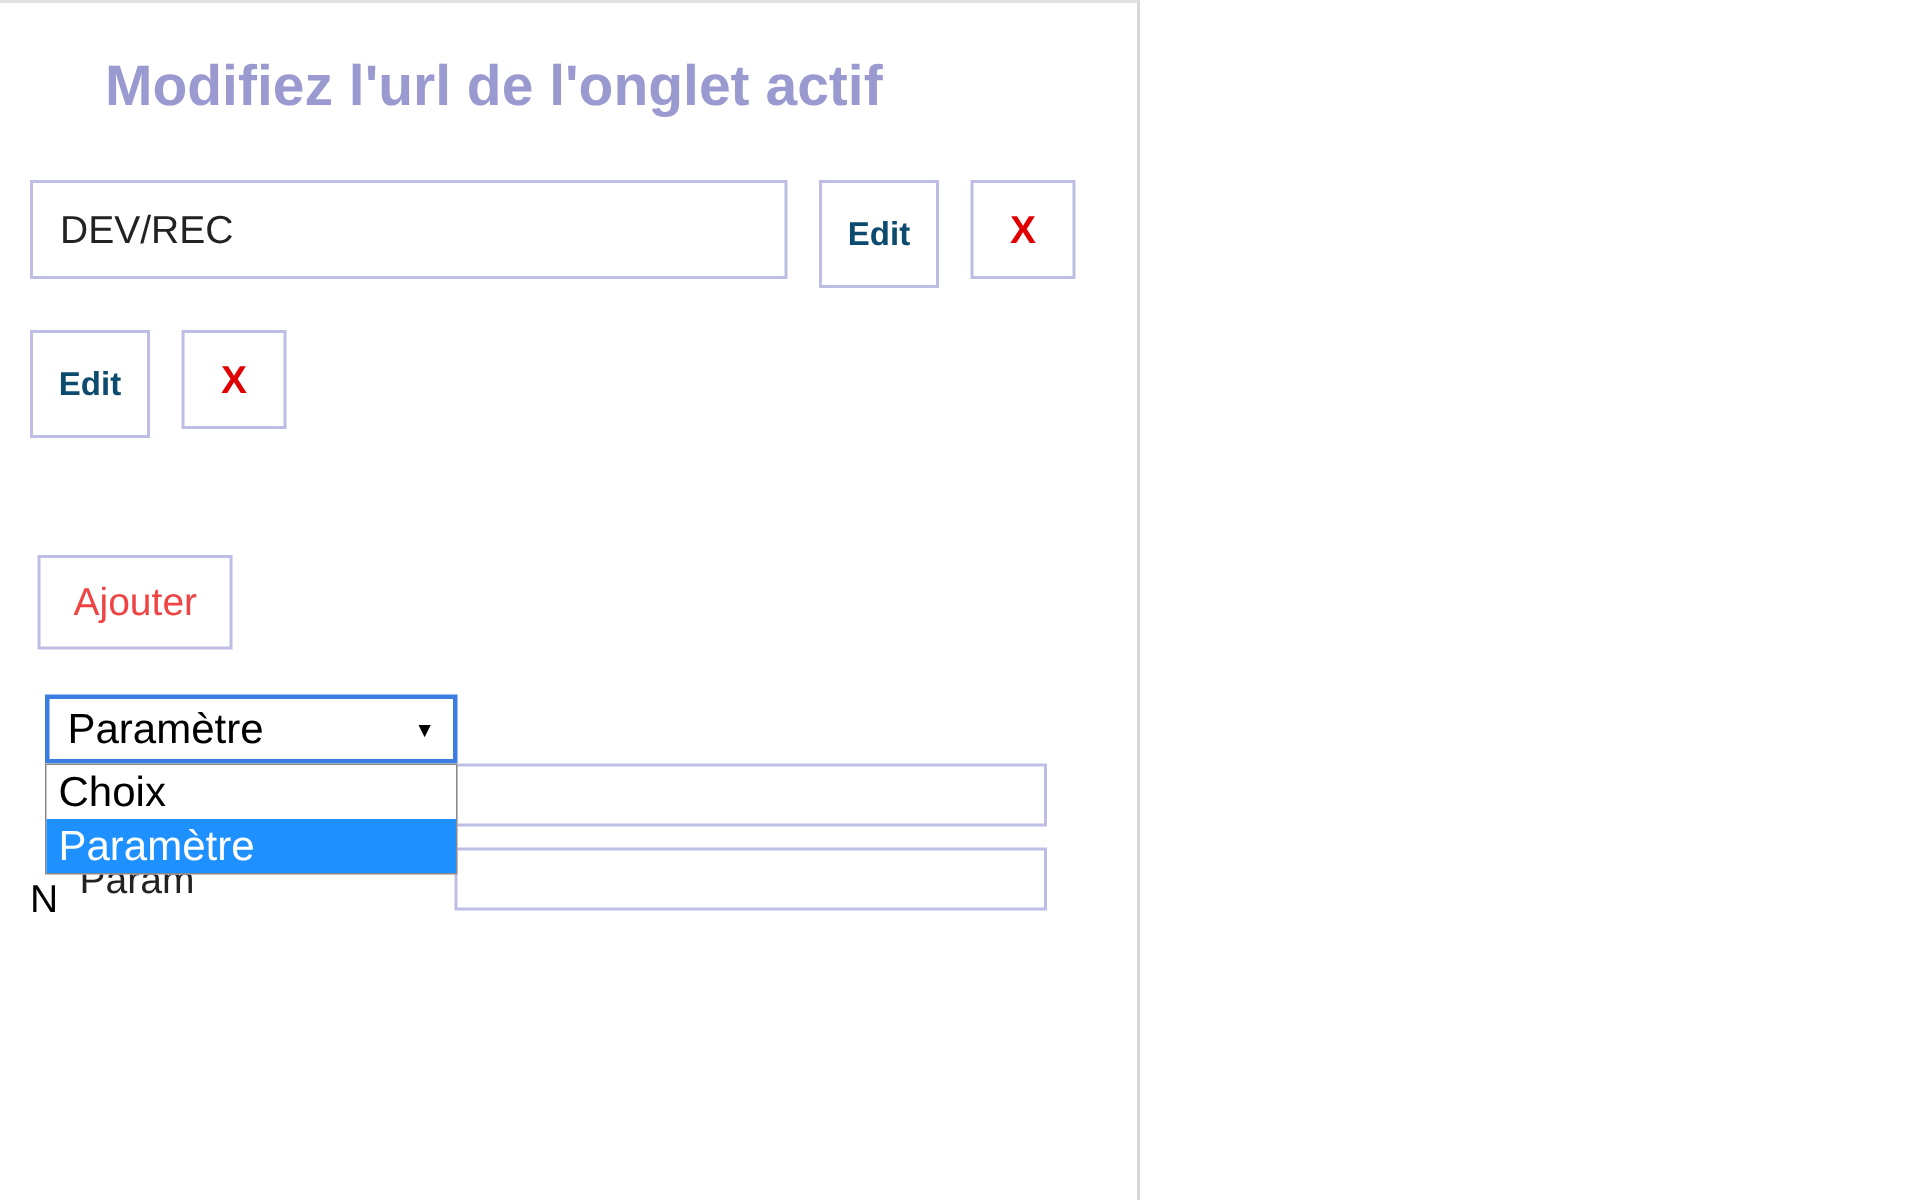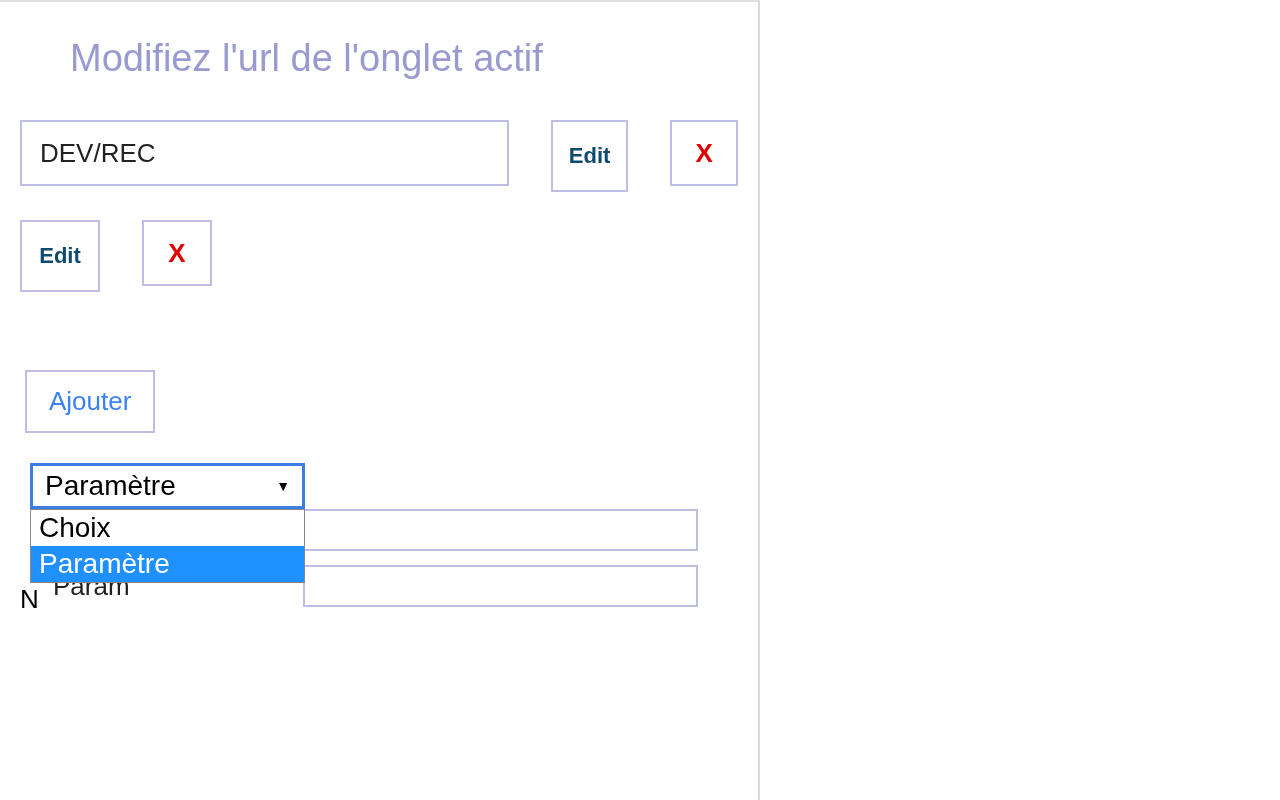--- a/index.html
+++ b/index.html
@@ -13,26 +13,26 @@
     .panel {
       width: 760px;
       border-right: 2px solid #d8d8d8;
       padding: 20px 20px 40px 20px;
       min-height: 800px;
       border-top: 2px solid #e0e0e0;
     }
     .title {
       color: #9a9ad0;
       font-size: 38px;
-      font-weight: normal;
+      font-weight: bold;
       margin: 15px 0 40px 50px;
     }
     .entry-row {
       display: flex;
-      gap: 42px;
+      gap: 21px;
       margin-bottom: 28px;
       align-items: stretch;
     }
     .entry-input {
       border: 2px solid #bdbde6;
       padding: 14px 18px;
       font-size: 26px;
       width: 505px;
       height: 66px;
       font-family: Arial, Helvetica, sans-serif;
@@ -57,21 +57,21 @@
       font-size: 26px;
       font-weight: bold;
       width: 70px;
       height: 66px;
       cursor: pointer;
       font-family: Arial, Helvetica, sans-serif;
     }
     .add-btn {
       border: 2px solid #bdbde6;
       background: #fff;
-      color: #3b82f6;
+      color: #ef4444;
       font-size: 26px;
       padding: 14px 22px;
       cursor: pointer;
       margin-top: 50px;
       margin-bottom: 30px;
       margin-left: 5px;
       font-family: Arial, Helvetica, sans-serif;
     }
     .select-wrap {
       position: relative;

